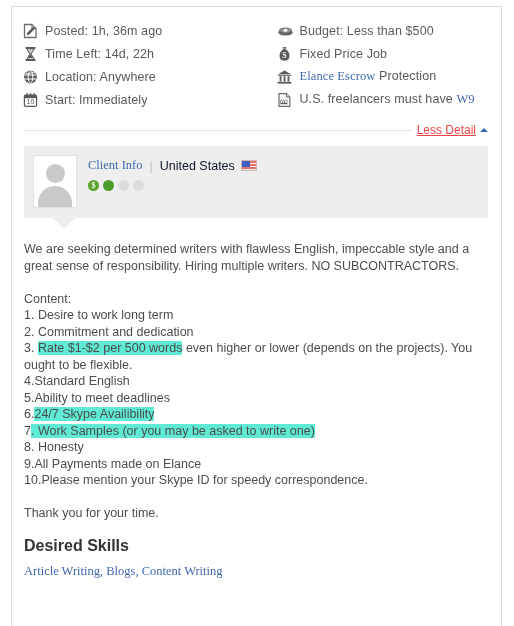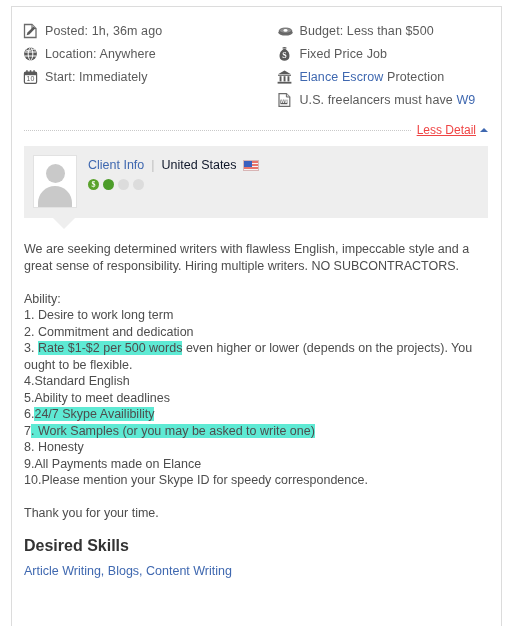--- a/index.html
+++ b/index.html
@@ -51,20 +51,21 @@
     justify-content: flex-start;
   }
   .meta-text {
     color: #5a5a5a;
     white-space: nowrap;
     letter-spacing: .1px;
   }
   a.lnk, .lnk {
     color: #3f68b0;
     text-decoration: none;
+    font-family: Liberation Serif, serif;
   }
   .gray { color: #5a5a5a; }
 
   
   .lessdetail-row {
     margin-top: 9px;
     height: 20px;
     display: flex;
     align-items: center;
     padding: 0 13px 0 12px;
@@ -238,20 +239,32 @@
         <span class="meta-icon">
           <svg width="15" height="16" viewBox="0 0 15 16">
             <path d="M1.5 1.5 H9 L13 5.5 V14.5 H1.5 Z" fill="#ffffff" stroke="#6b6b6b" stroke-width="1.3"></path>
             <path d="M9 1.5 V5.5 H13" fill="#d9d9d9" stroke="#6b6b6b" stroke-width="1.1"></path>
             <path d="M10.6 3.4 L4.5 9.6 L3.6 12.3 L6.3 11.4 L12.4 5.2 Z" fill="#5a5a5a"></path>
           </svg>
         </span>
         <span class="meta-text">Posted: 1h, 36m ago</span>
       </div>
 
+      <div class="meta-row">
+        <span class="meta-icon">
+          <svg width="15" height="16" viewBox="0 0 15 16">
+            <rect x="2.5" y="1" width="10" height="1.6" fill="#5a5a5a"></rect>
+            <rect x="2.5" y="13.4" width="10" height="1.6" fill="#5a5a5a"></rect>
+            <path d="M3.8 2.6 H11.2 L8 8 L11.2 13.4 H3.8 L7 8 Z" fill="none" stroke="#5a5a5a" stroke-width="1.1"></path>
+            <path d="M5 11.9 H10 L7.5 8.4 Z" fill="#5a5a5a"></path>
+            <path d="M5.2 3.6 H9.8 L7.5 7.1 Z" fill="#bdbdbd"></path>
+          </svg>
+        </span>
+        <span class="meta-text">Time Left: 14d, 22h</span>
+      </div>
 
       <div class="meta-row">
         <span class="meta-icon">
           <svg width="15" height="16" viewBox="0 0 15 16">
             <circle cx="7.5" cy="8" r="6.4" fill="#5a5a5a"></circle>
             <path d="M7.5 1.6 C4.4 3.6 4.4 12.4 7.5 14.4 C10.6 12.4 10.6 3.6 7.5 1.6 Z" fill="none" stroke="#ffffff" stroke-width="1"></path>
             <path d="M1.6 6 H13.4 M1.6 10 H13.4" stroke="#ffffff" stroke-width="1"></path>
             <path d="M3 4 q3 2 5 0 q2 -2 4 0" fill="none" stroke="#ffffff" stroke-width="0.9"></path>
           </svg>
         </span>
@@ -358,21 +371,21 @@
           <span class="dot dot-off"></span>
         </div>
       </div>
     </div>
     <div class="bubble-tail"></div>
   </div>
 
   <div class="description">
     <p>We are seeking determined writers with flawless English, impeccable style and a great sense of responsibility. Hiring multiple writers. NO SUBCONTRACTORS.</p>
     <div class="blank-line"></div>
-    <p>Ability:</p>
+    <p>Content:</p>
 
     <p>1. Desire to work long term</p>
     <p>2. Commitment and dedication</p>
     <p><span>3. </span><span class="hl">Rate $1-$2 per 500 words</span><span> even higher or lower (depends on the projects). You ought to be flexible.</span></p>
     <p>4.Standard English</p>
     <p>5.Ability to meet deadlines</p>
     <p><span>6.</span><span class="hl">24/7 Skype Availibility</span></p>
     <p><span>7</span><span class="hl">. Work Samples (or you may be asked to write one)</span></p>
     <p>8. Honesty</p>
     <p>9.All Payments made on Elance</p>

